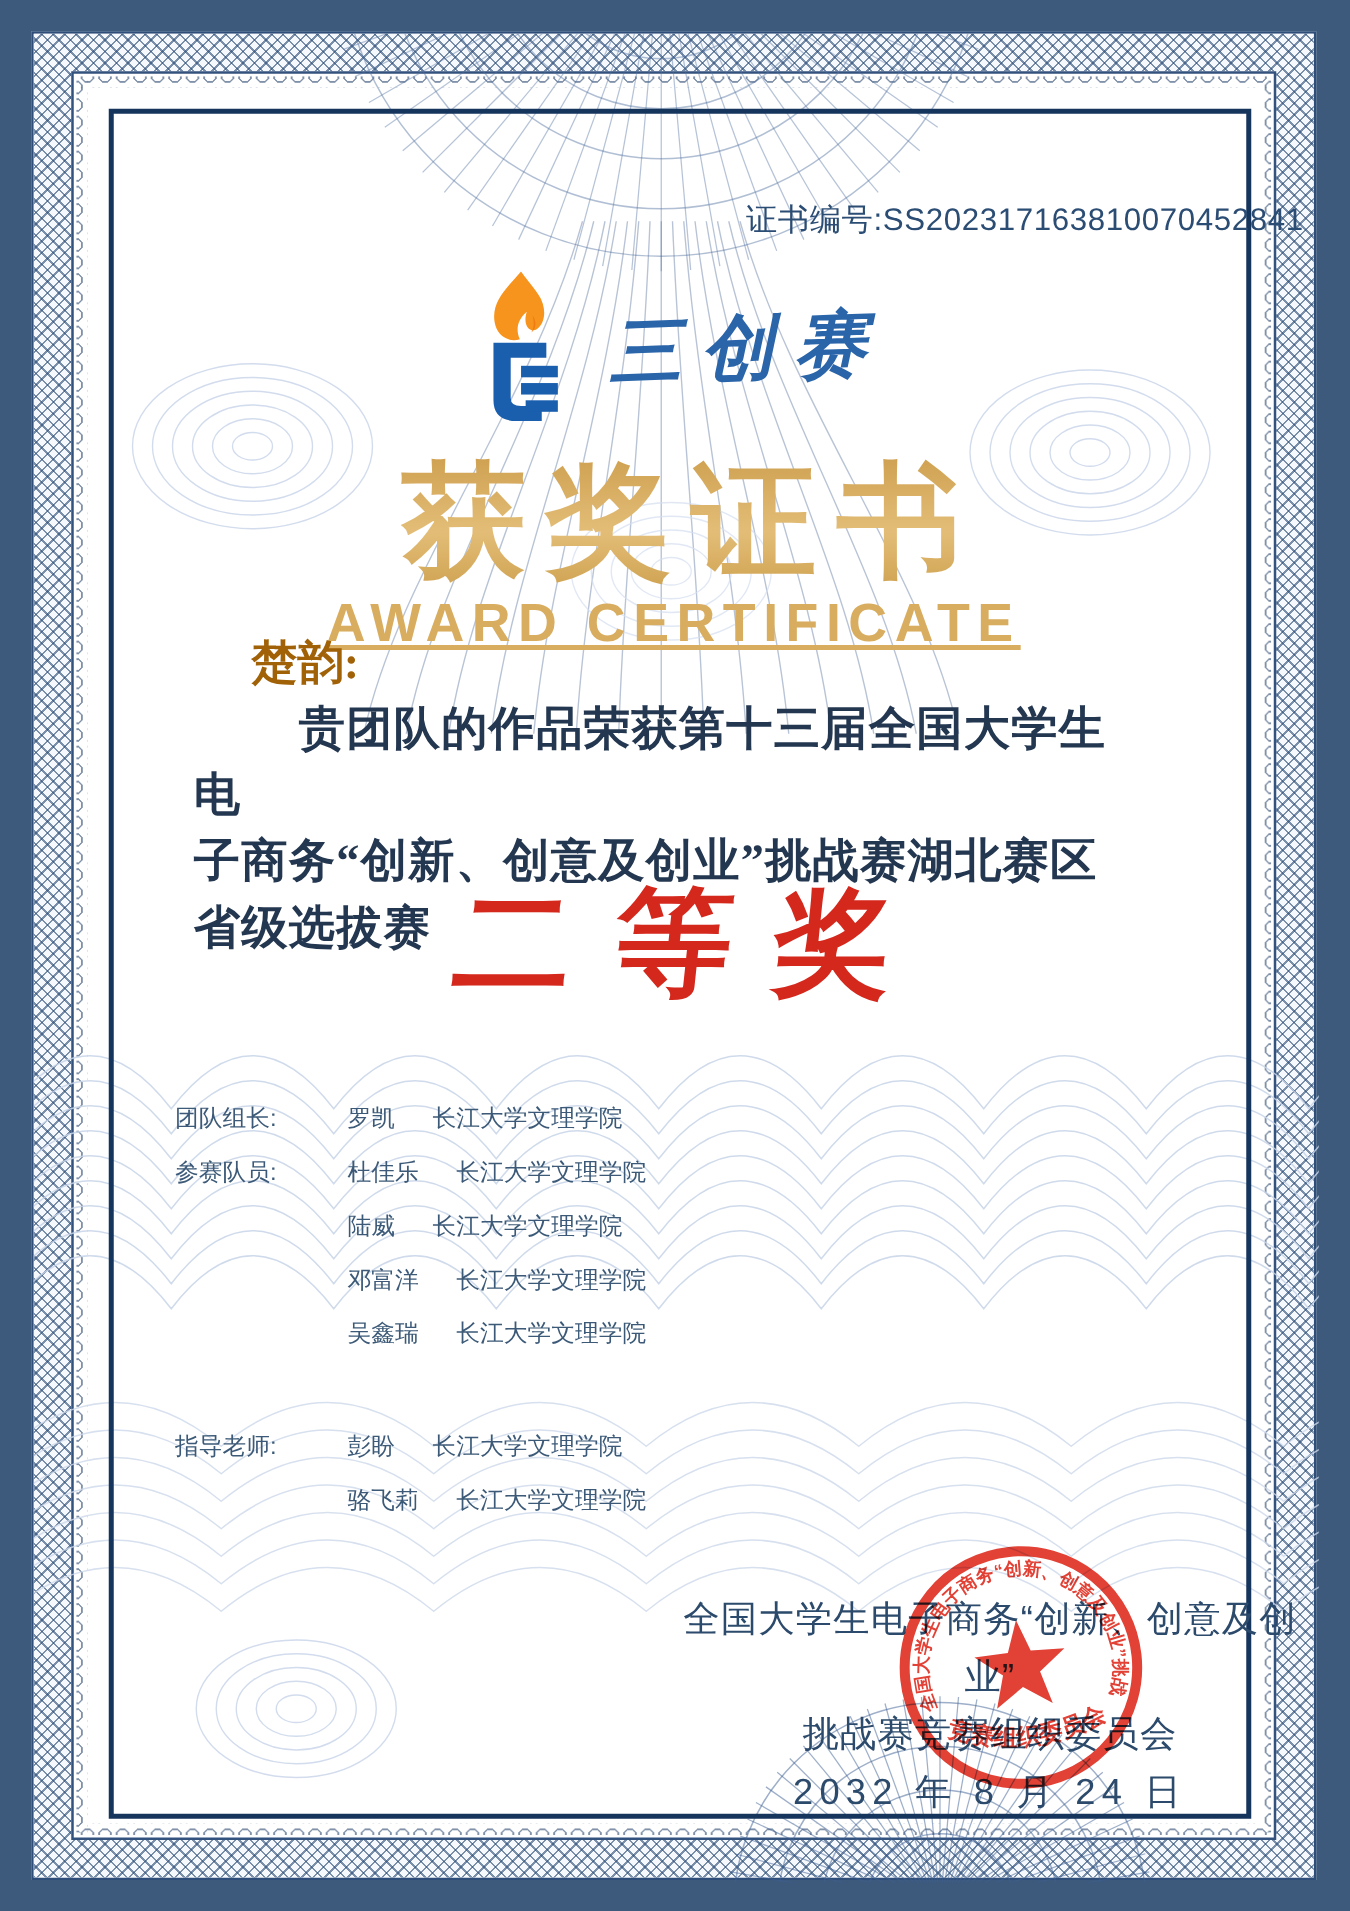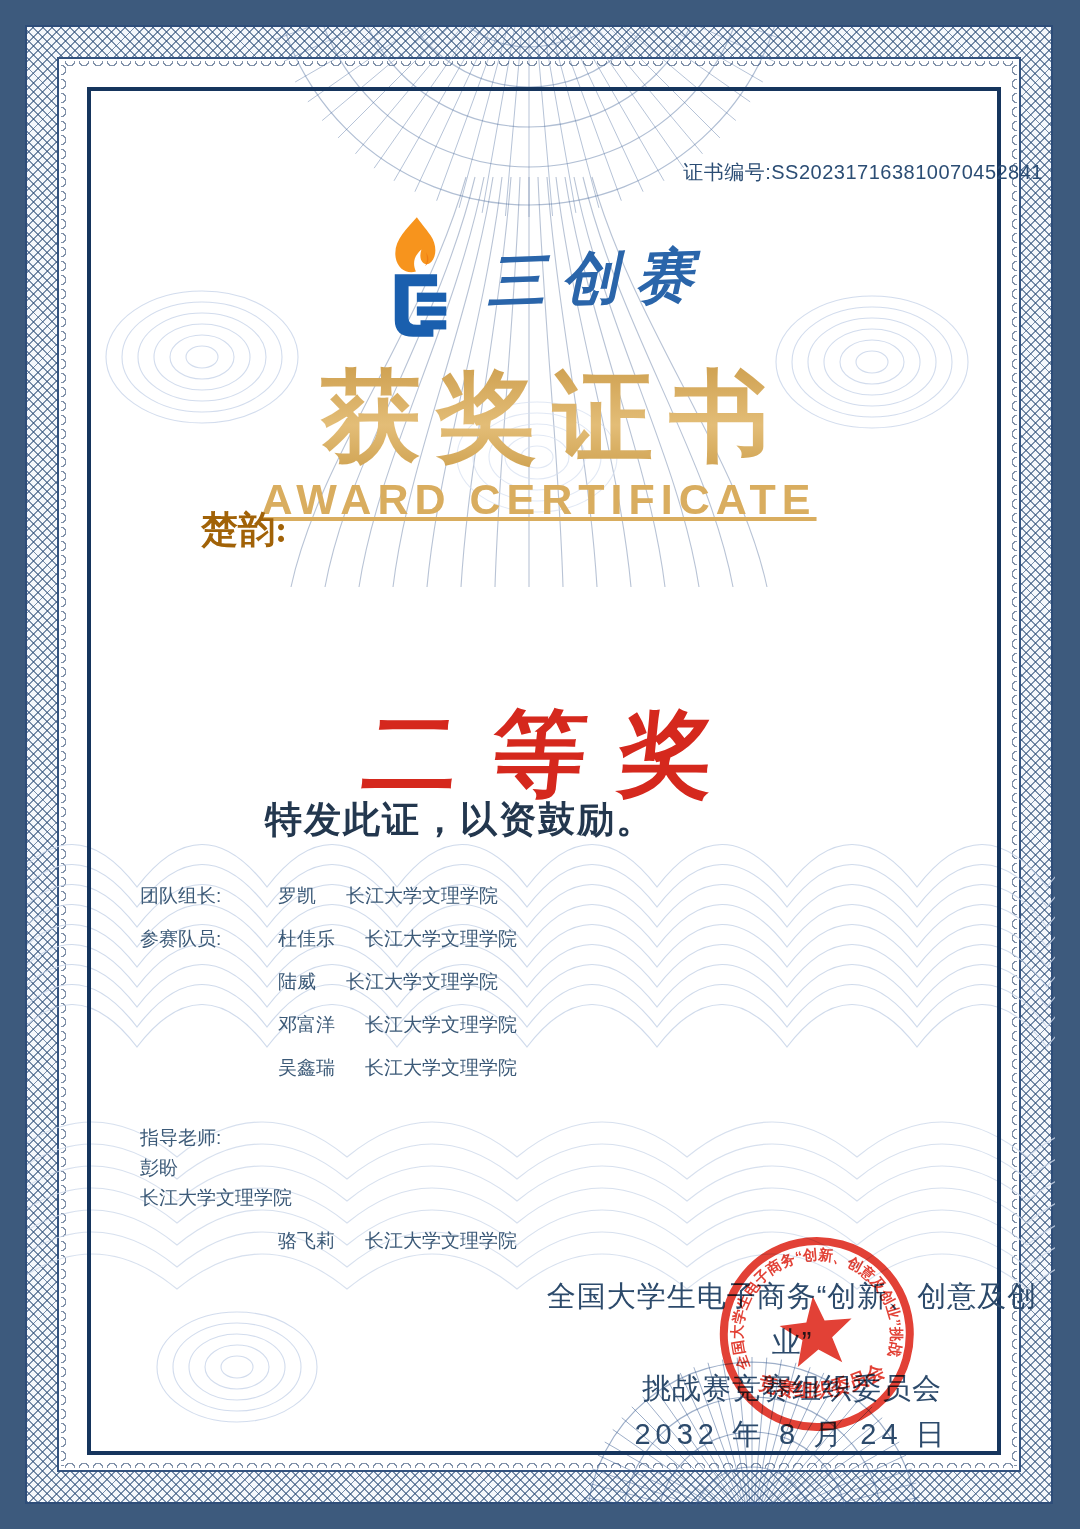--- a/index.html
+++ b/index.html
@@ -38,21 +38,21 @@
     background-size:9px 14px;background-repeat:repeat-y;}
   .guilloche{position:absolute;left:0;top:0;z-index:1;pointer-events:none;}
   .frame{
     position:absolute;left:60px;top:60px;width:906px;height:1360px;
     border:4px solid #16355d;z-index:2;
   }
   .content{position:absolute;inset:0;z-index:3;}
 
   .cert-no{
     position:absolute;top:132px;right:8px;
-    font-size:20px;color:#2b4d74;letter-spacing:.5px;white-space:nowrap;
+    font-size:25px;color:#2b4d74;letter-spacing:.5px;white-space:nowrap;
   }
   .logo-row{
     position:absolute;left:0;right:0;top:182px;height:140px;
     display:flex;align-items:center;justify-content:center;gap:26px;
   }
   .brand{
     font-family:"Liberation Serif", serif;font-weight:bold;font-style:italic;
     font-size:58px;color:#2a65aa;letter-spacing:16px;transform:rotate(-2deg);
   }
   .title-cn{
@@ -86,21 +86,21 @@
   }
   .issue{
     position:absolute;left:238px;top:768px;
     font-family:"Liberation Serif", serif;font-weight:bold;
     font-size:37px;color:#23374e;letter-spacing:2px;
   }
   .roster{position:absolute;left:113px;top:854px;font-size:19px;color:#3c5a78;}
   .r-row{display:flex;margin-bottom:13px;line-height:30px;white-space:nowrap;}
   .r-label{width:138px;flex:0 0 auto;}
   .r-name{margin-right:30px;}
-  .r-gap{margin-top:40px;flex-direction:column;}
+  .r-gap{margin-top:60px;}
   .footer{
     position:absolute;left:500px;top:1246px;width:530px;text-align:center;
     font-size:29px;color:#2c4a6b;line-height:46px;letter-spacing:1px;z-index:3;
   }
   .footer .date{letter-spacing:5px;}
   .seal{
     position:absolute;left:678px;top:1195px;z-index:4;
     mix-blend-mode:multiply;opacity:.93;transform:rotate(-6deg);
   }
 </style>
@@ -264,24 +264,28 @@
         </svg>
       </span>
       <span class="brand">三创赛</span>
     </div>
 
     <div class="title-cn">获奖证书</div>
     <div class="title-en">AWARD CERTIFICATE</div>
 
     <div class="salutation">楚韵:</div>
 
+    <div class="body-par">
+      <div class="l1">贵团队的作品荣获第十三届全国大学生电</div>
+      <div>子商务“创新、创意及创业”挑战赛湖北赛区</div>
+      <div>省级选拔赛</div>
+    </div>
 
     <div class="award">二等奖</div>
 
-    <div class="issue">特发此证，以资鼓励。</div>
 
     <div class="roster">
       <div class="r-row">
         <span class="r-label">团队组长:</span>
         <span class="r-name">罗凯</span>
         <span class="r-org">长江大学文理学院</span>
       </div>
       <div class="r-row">
         <span class="r-label">参赛队员:</span>
         <span class="r-name">杜佳乐</span>

